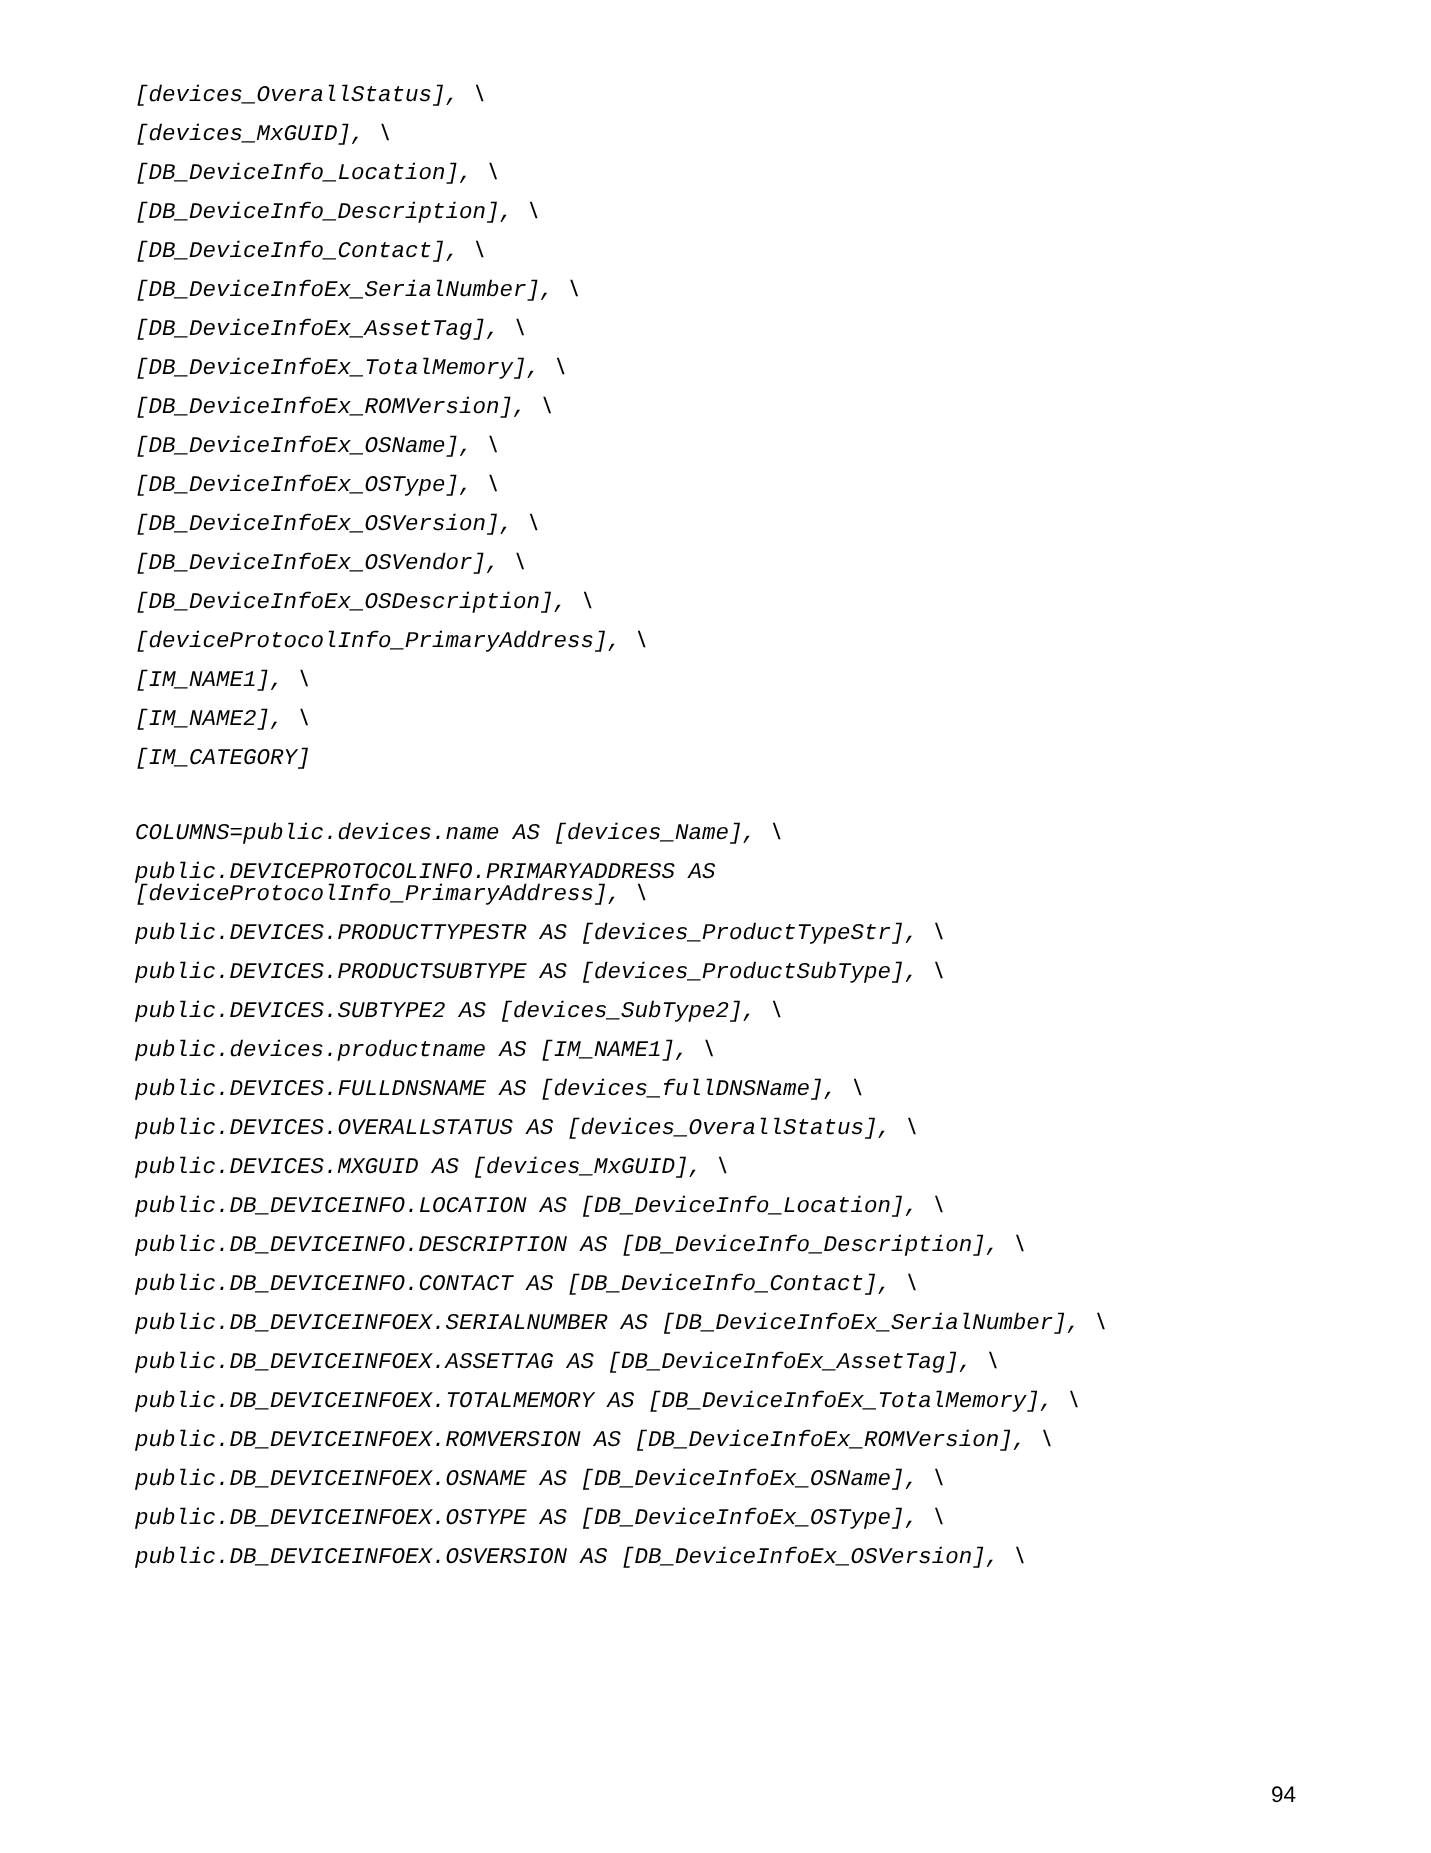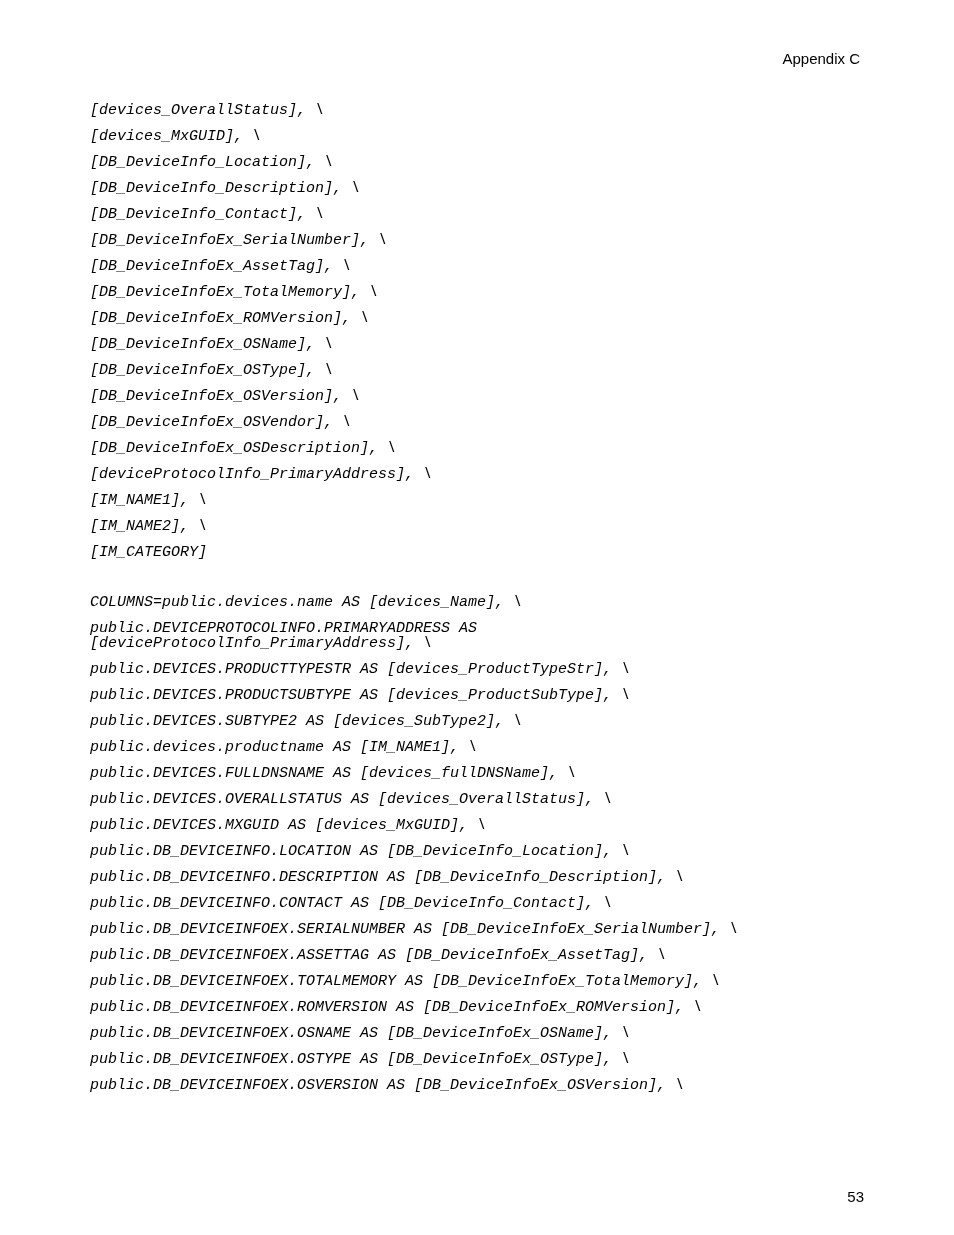--- a/index.html
+++ b/index.html
@@ -44,17 +44,16 @@
     position: absolute;
     bottom: 30px;
     right: 90px;
     font-size: 15px;
   }
 </style>
 </head>
 <body>
 
 <div class="page">
-  <div class="header-text">Appendix C</div>
   <div class="code-block" id="code-block"><p class="code-line">[devices_OverallStatus], \</p><p class="code-line">[devices_MxGUID], \</p><p class="code-line">[DB_DeviceInfo_Location], \</p><p class="code-line">[DB_DeviceInfo_Description], \</p><p class="code-line">[DB_DeviceInfo_Contact], \</p><p class="code-line">[DB_DeviceInfoEx_SerialNumber], \</p><p class="code-line">[DB_DeviceInfoEx_AssetTag], \</p><p class="code-line">[DB_DeviceInfoEx_TotalMemory], \</p><p class="code-line">[DB_DeviceInfoEx_ROMVersion], \</p><p class="code-line">[DB_DeviceInfoEx_OSName], \</p><p class="code-line">[DB_DeviceInfoEx_OSType], \</p><p class="code-line">[DB_DeviceInfoEx_OSVersion], \</p><p class="code-line">[DB_DeviceInfoEx_OSVendor], \</p><p class="code-line">[DB_DeviceInfoEx_OSDescription], \</p><p class="code-line">[deviceProtocolInfo_PrimaryAddress], \</p><p class="code-line">[IM_NAME1], \</p><p class="code-line">[IM_NAME2], \</p><p class="code-line">[IM_CATEGORY]</p><div class="blank-line"></div><p class="code-line">COLUMNS=public.devices.name AS [devices_Name], \</p><p class="code-line">public.DEVICEPROTOCOLINFO.PRIMARYADDRESS AS
 [deviceProtocolInfo_PrimaryAddress], \</p><p class="code-line">public.DEVICES.PRODUCTTYPESTR AS [devices_ProductTypeStr], \</p><p class="code-line">public.DEVICES.PRODUCTSUBTYPE AS [devices_ProductSubType], \</p><p class="code-line">public.DEVICES.SUBTYPE2 AS [devices_SubType2], \</p><p class="code-line">public.devices.productname AS [IM_NAME1], \</p><p class="code-line">public.DEVICES.FULLDNSNAME AS [devices_fullDNSName], \</p><p class="code-line">public.DEVICES.OVERALLSTATUS AS [devices_OverallStatus], \</p><p class="code-line">public.DEVICES.MXGUID AS [devices_MxGUID], \</p><p class="code-line">public.DB_DEVICEINFO.LOCATION AS [DB_DeviceInfo_Location], \</p><p class="code-line">public.DB_DEVICEINFO.DESCRIPTION AS [DB_DeviceInfo_Description], \</p><p class="code-line">public.DB_DEVICEINFO.CONTACT AS [DB_DeviceInfo_Contact], \</p><p class="code-line">public.DB_DEVICEINFOEX.SERIALNUMBER AS [DB_DeviceInfoEx_SerialNumber], \</p><p class="code-line">public.DB_DEVICEINFOEX.ASSETTAG AS [DB_DeviceInfoEx_AssetTag], \</p><p class="code-line">public.DB_DEVICEINFOEX.TOTALMEMORY AS [DB_DeviceInfoEx_TotalMemory], \</p><p class="code-line">public.DB_DEVICEINFOEX.ROMVERSION AS [DB_DeviceInfoEx_ROMVersion], \</p><p class="code-line">public.DB_DEVICEINFOEX.OSNAME AS [DB_DeviceInfoEx_OSName], \</p><p class="code-line">public.DB_DEVICEINFOEX.OSTYPE AS [DB_DeviceInfoEx_OSType], \</p><p class="code-line">public.DB_DEVICEINFOEX.OSVERSION AS [DB_DeviceInfoEx_OSVersion], \</p></div>
-  <div class="page-number">53</div>
+  <div class="page-number">94</div>
 </div>
 
 </body></html>

